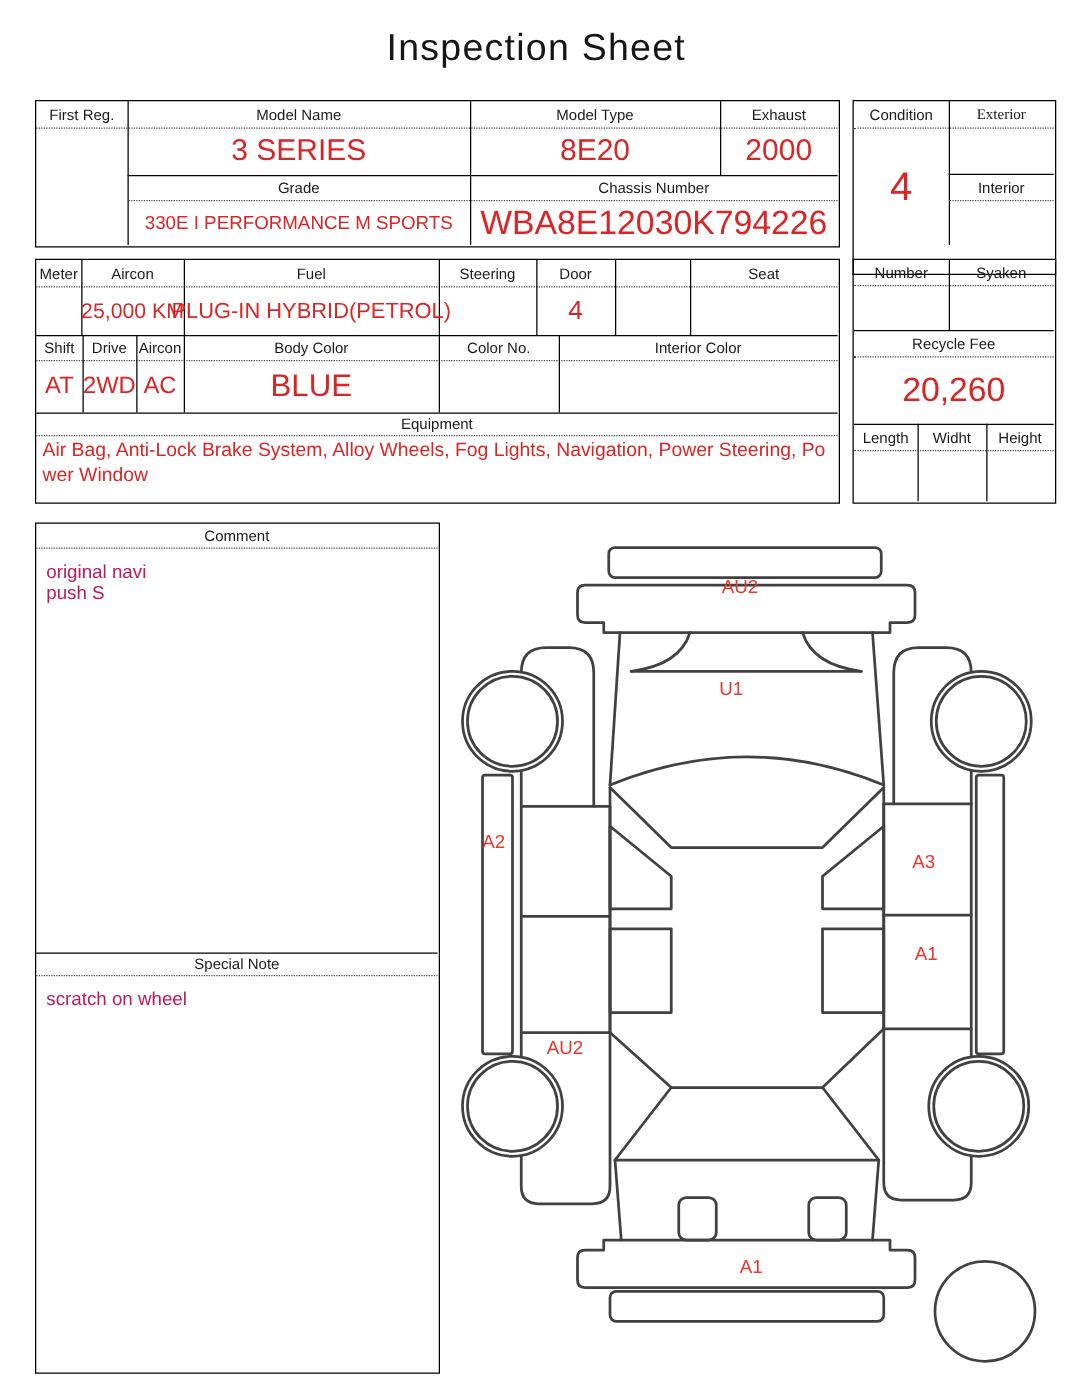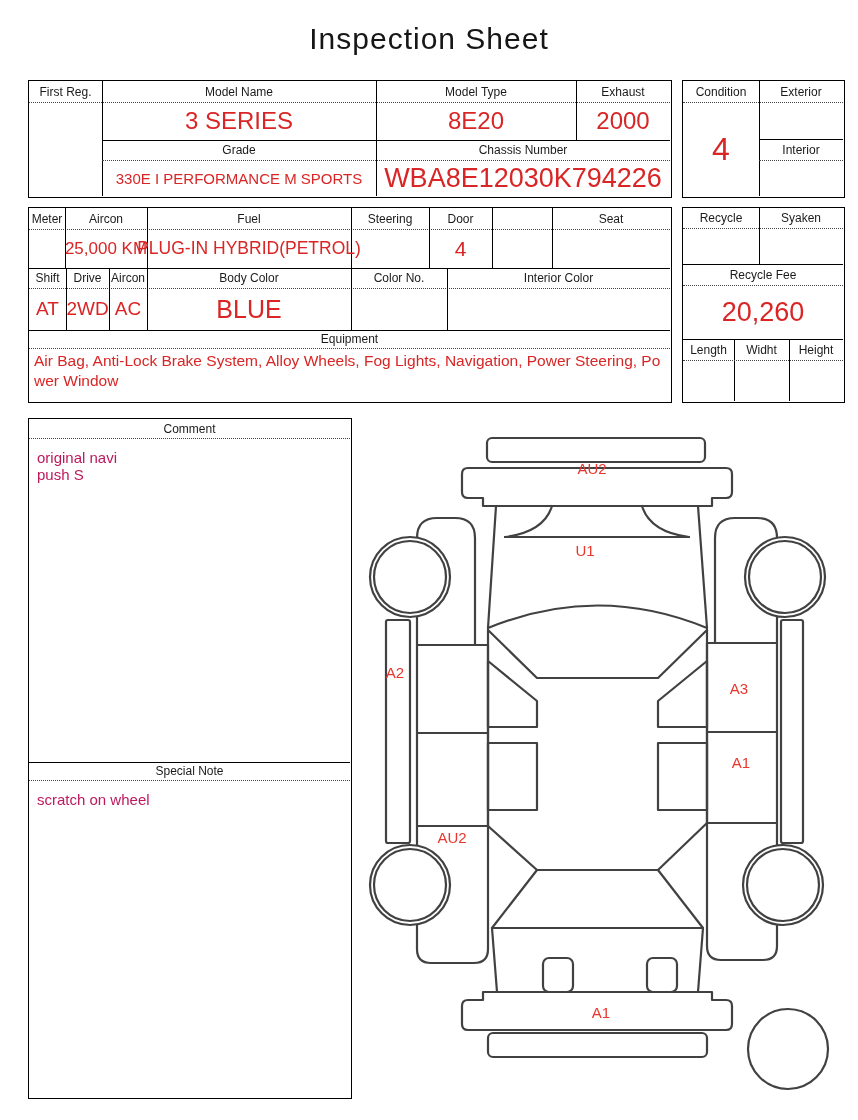--- a/index.html
+++ b/index.html
@@ -43,28 +43,28 @@
     <div class="cell hdr" style="left:347px;top:0;width:200px;height:21px;">Model Type</div>
     <div class="cell val" style="left:347px;top:21px;width:200px;height:38px;font-size:24px;">8E20</div>
     <div class="cell hdr" style="left:547px;top:0;width:94px;height:21px;">Exhaust</div>
     <div class="cell val" style="left:547px;top:21px;width:94px;height:38px;font-size:24px;">2000</div>
     <div class="cell hdr" style="left:73px;top:59px;width:274px;height:20px;">Grade</div>
     <div class="cell val" style="left:73px;top:79px;width:274px;height:36px;font-size:15px;">330E I PERFORMANCE M SPORTS</div>
     <div class="cell hdr" style="left:347px;top:59px;width:294px;height:20px;">Chassis Number</div>
     <div class="cell val" style="left:347px;top:79px;width:294px;height:36px;font-size:27px;">WBA8E12030K794226</div>
   </div>
 
-  <div class="box" style="left:682px;top:80px;width:163px;height:118px;">
+  <div class="box" style="left:682px;top:80px;width:163px;height:140px;">
     <div class="vline" style="left:76px;top:0;height:115px;"></div>
     <div class="dline" style="left:0;top:21px;width:160px;"></div>
     <div class="hline" style="left:76px;top:58px;width:84px;"></div>
     <div class="dline" style="left:76px;top:79px;width:84px;"></div>
     <div class="cell hdr" style="left:0;top:0;width:76px;height:21px;">Condition</div>
     <div class="cell val" style="left:0;top:21px;width:76px;height:94px;font-size:32px;">4</div>
-    <div class="cell hdr" style="left:76px;top:0;width:84px;height:21px;">Exterior</div>
+    <div class="cell hdr" style="left:76px;top:0;width:84px;height:21px;font-family:Liberation Serif, serif;">Exterior</div>
     <div class="cell hdr" style="left:76px;top:58px;width:84px;height:21px;">Interior</div>
   </div>
 
   <div class="box" style="left:28px;top:207px;width:644px;height:196px;">
     <div class="dline" style="left:0;top:21px;width:641px;"></div>
     <div class="hline" style="left:0;top:60px;width:641px;"></div>
     <div class="dline" style="left:0;top:80px;width:641px;"></div>
     <div class="hline" style="left:0;top:122px;width:641px;"></div>
     <div class="dline" style="left:0;top:140px;width:641px;"></div>
 
@@ -109,21 +109,21 @@
   <div class="box" style="left:682px;top:207px;width:163px;height:196px;">
     <div class="vline" style="left:76px;top:0;height:56px;"></div>
     <div class="dline" style="left:0;top:20px;width:160px;"></div>
     <div class="hline" style="left:0;top:56px;width:160px;"></div>
     <div class="dline" style="left:0;top:77px;width:160px;"></div>
     <div class="hline" style="left:0;top:131px;width:160px;"></div>
     <div class="vline" style="left:51px;top:131px;height:62px;"></div>
     <div class="vline" style="left:106px;top:131px;height:62px;"></div>
     <div class="dline" style="left:0;top:152px;width:160px;"></div>
 
-    <div class="cell hdr" style="left:0;top:0;width:76px;height:20px;">Recycle</div>
+    <div class="cell hdr" style="left:0;top:0;width:76px;height:20px;">Number</div>
     <div class="cell hdr" style="left:76px;top:0;width:84px;height:20px;">Syaken</div>
     <div class="cell hdr" style="left:0;top:56px;width:160px;height:21px;">Recycle Fee</div>
     <div class="cell val" style="left:0;top:77px;width:160px;height:54px;font-size:27px;">20,260</div>
     <div class="cell hdr" style="left:0;top:131px;width:51px;height:21px;">Length</div>
     <div class="cell hdr" style="left:51px;top:131px;width:55px;height:21px;">Widht</div>
     <div class="cell hdr" style="left:106px;top:131px;width:54px;height:21px;">Height</div>
   </div>
 
   <div class="box" style="left:28px;top:418px;width:324px;height:681px;">
     <div class="cell hdr" style="left:0;top:0;width:321px;height:19px;">Comment</div>

